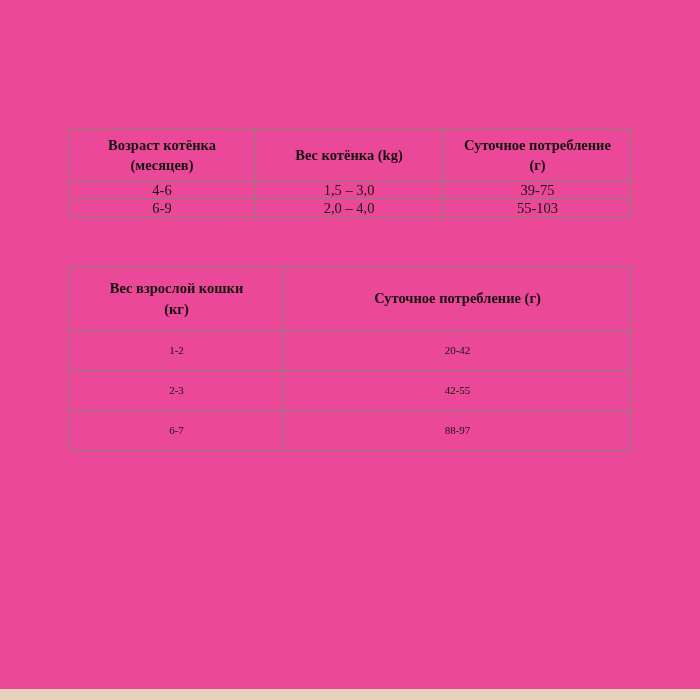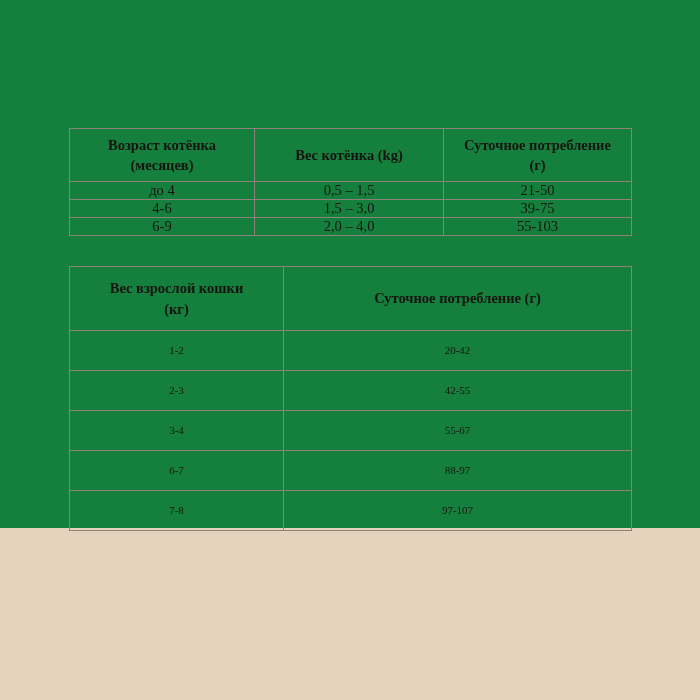--- a/index.html
+++ b/index.html
@@ -10,22 +10,22 @@
     width: 700px;
     height: 700px;
     background: #e6d3bd;
     font-family: "Liberation Serif", "DejaVu Serif", serif;
     color: #161310;
     overflow: hidden;
   }
   #page {
     position: relative;
     width: 700px;
-    height: 528px;
-    background: #15803d;
+    height: 689px;
+    background: #ec4899;
   }
 
   
   .tbl {
     border-collapse: collapse;
     table-layout: fixed;
     background: transparent;
   }
   #kitten-table {
     position: absolute;
@@ -111,25 +111,20 @@
           <span class="hdr-line">Вес котёнка (kg)</span>
         </th>
         <th>
           <span class="hdr-line">Суточное потребление</span>
           <span class="hdr-line">(г)</span>
         </th>
       </tr>
     </thead>
     <tbody>
       <tr>
-        <td>до 4</td>
-        <td>0,5 – 1,5</td>
-        <td>21-50</td>
-      </tr>
-      <tr>
         <td>4-6</td>
         <td>1,5 – 3,0</td>
         <td>39-75</td>
       </tr>
       <tr>
         <td>6-9</td>
         <td>2,0 – 4,0</td>
         <td>55-103</td>
       </tr>
     </tbody>
@@ -154,27 +149,19 @@
     <tbody>
       <tr>
         <td>1-2</td>
         <td>20-42</td>
       </tr>
       <tr>
         <td>2-3</td>
         <td>42-55</td>
       </tr>
       <tr>
-        <td>3-4</td>
-        <td>55-67</td>
-      </tr>
-      <tr>
         <td>6-7</td>
         <td>88-97</td>
-      </tr>
-      <tr>
-        <td>7-8</td>
-        <td>97-107</td>
       </tr>
     </tbody>
   </table>
 
 </div>
 
 </body></html>

